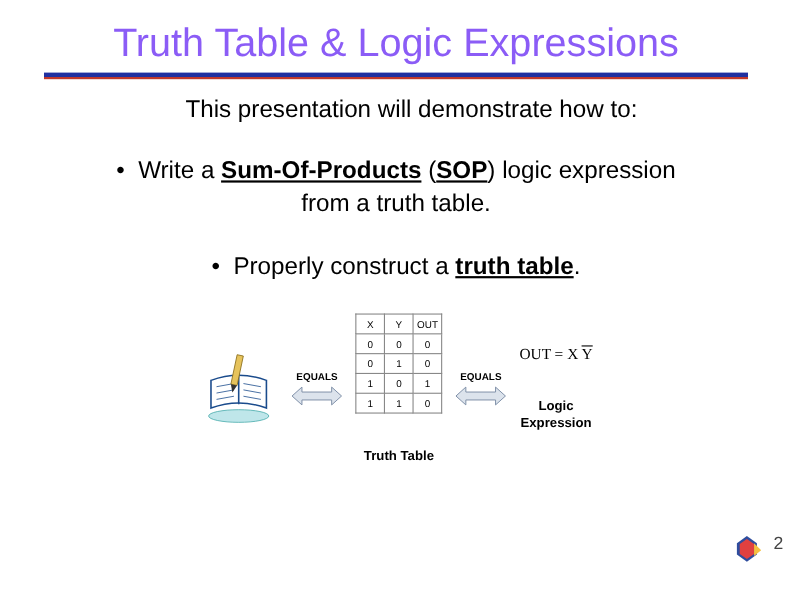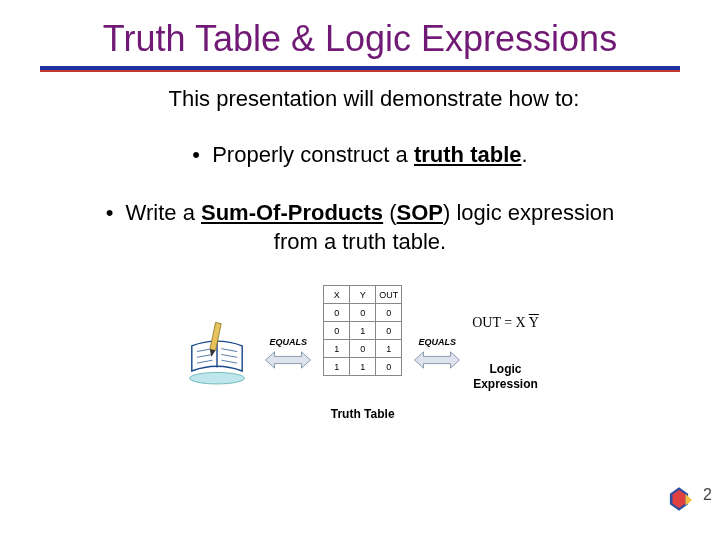--- a/index.html
+++ b/index.html
@@ -6,21 +6,21 @@
   body {
     width: 720px;
     height: 540px;
     background: #fff;
     font-family: Arial, Helvetica, sans-serif;
     position: relative;
     overflow: hidden;
   }
   .title {
     font-size: 36px;
-    color: #701a75;
+    color: #8b5cf6;
     text-align: center;
     padding: 18px 0 6px 0;
     font-weight: normal;
   }
   .title-underline {
     width: 640px;
     margin: 0 auto 14px auto;
     border-top: 4px solid #2030a0;
     border-bottom: 2px solid #c0392b;
     height: 2px;
@@ -59,21 +59,21 @@
   
   .book {
     width: 72px; height: 72px; position: relative;
   }
   .book svg { width: 100%; height: 100%; }
 
   .arrow-block {
     display: flex; flex-direction: column; align-items: center; gap: 4px;
   }
   .arrow-label {
-    font-size: 9px; font-weight: bold; text-align: center; font-style: italic;
+    font-size: 9px; font-weight: bold; text-align: center;
   }
   .arrow-shape {
     width: 46px; height: 18px;
   }
 
   .ttable {
     border-collapse: collapse;
     font-size: 9px;
   }
   .ttable th, .ttable td {
@@ -121,25 +121,25 @@
 <body>
 
 <h1 class="title">Truth Table &amp; Logic Expressions</h1>
 <div class="title-underline"></div>
 
 <p class="intro">This presentation will demonstrate how to:</p>
 
 <div class="bullets">
   <p class="bullet">
     <span class="dot">•</span>
-    <span>Properly construct a </span><span class="bold underline">truth table</span><span>.</span>
+    <span>Write a </span><span class="bold underline">Sum-Of-Products</span><span> (</span><span class="bold underline">SOP</span><span>) </span><span>logic expression from a truth table.</span>
   </p>
   <p class="bullet">
     <span class="dot">•</span>
-    <span>Write a </span><span class="bold underline">Sum-Of-Products</span><span> (</span><span class="bold underline">SOP</span><span>) </span><span>logic expression from a truth table.</span>
+    <span>Properly construct a </span><span class="bold underline">truth table</span><span>.</span>
   </p>
 </div>
 
 <div class="diagram">
 
   <div class="col">
     <div class="book">
       <svg viewBox="0 0 100 100">
         <ellipse cx="50" cy="85" rx="38" ry="8" fill="#bfe6ea" stroke="#4aa" stroke-width="1"></ellipse>
         <path d="M15 75 Q50 62 85 75 L85 40 Q50 27 15 40 Z" fill="#fff" stroke="#1a4b8c" stroke-width="2"></path>

